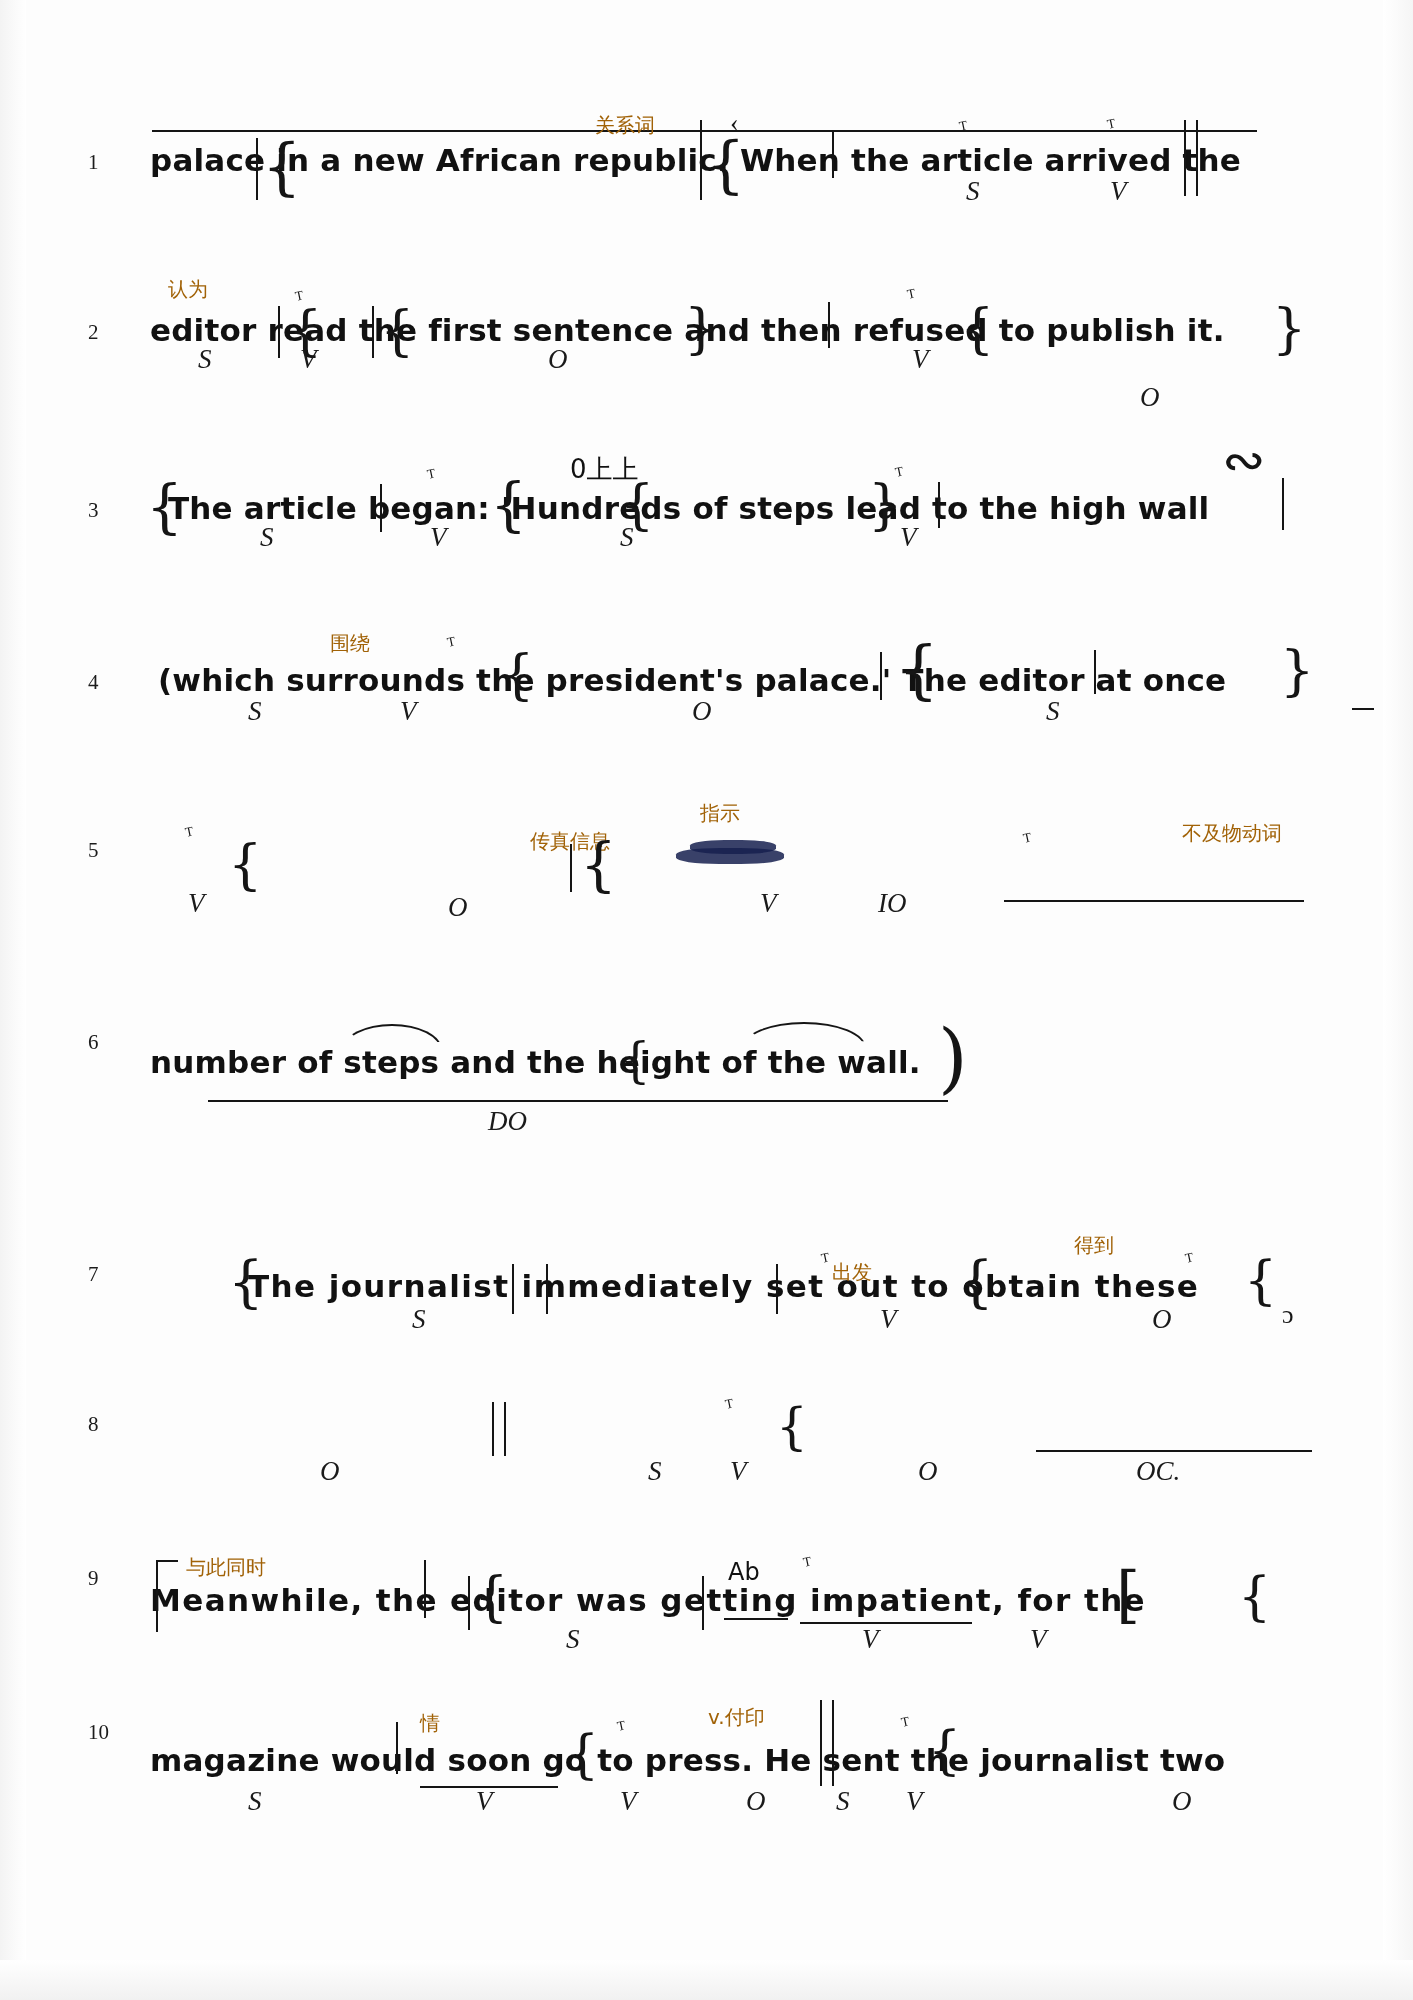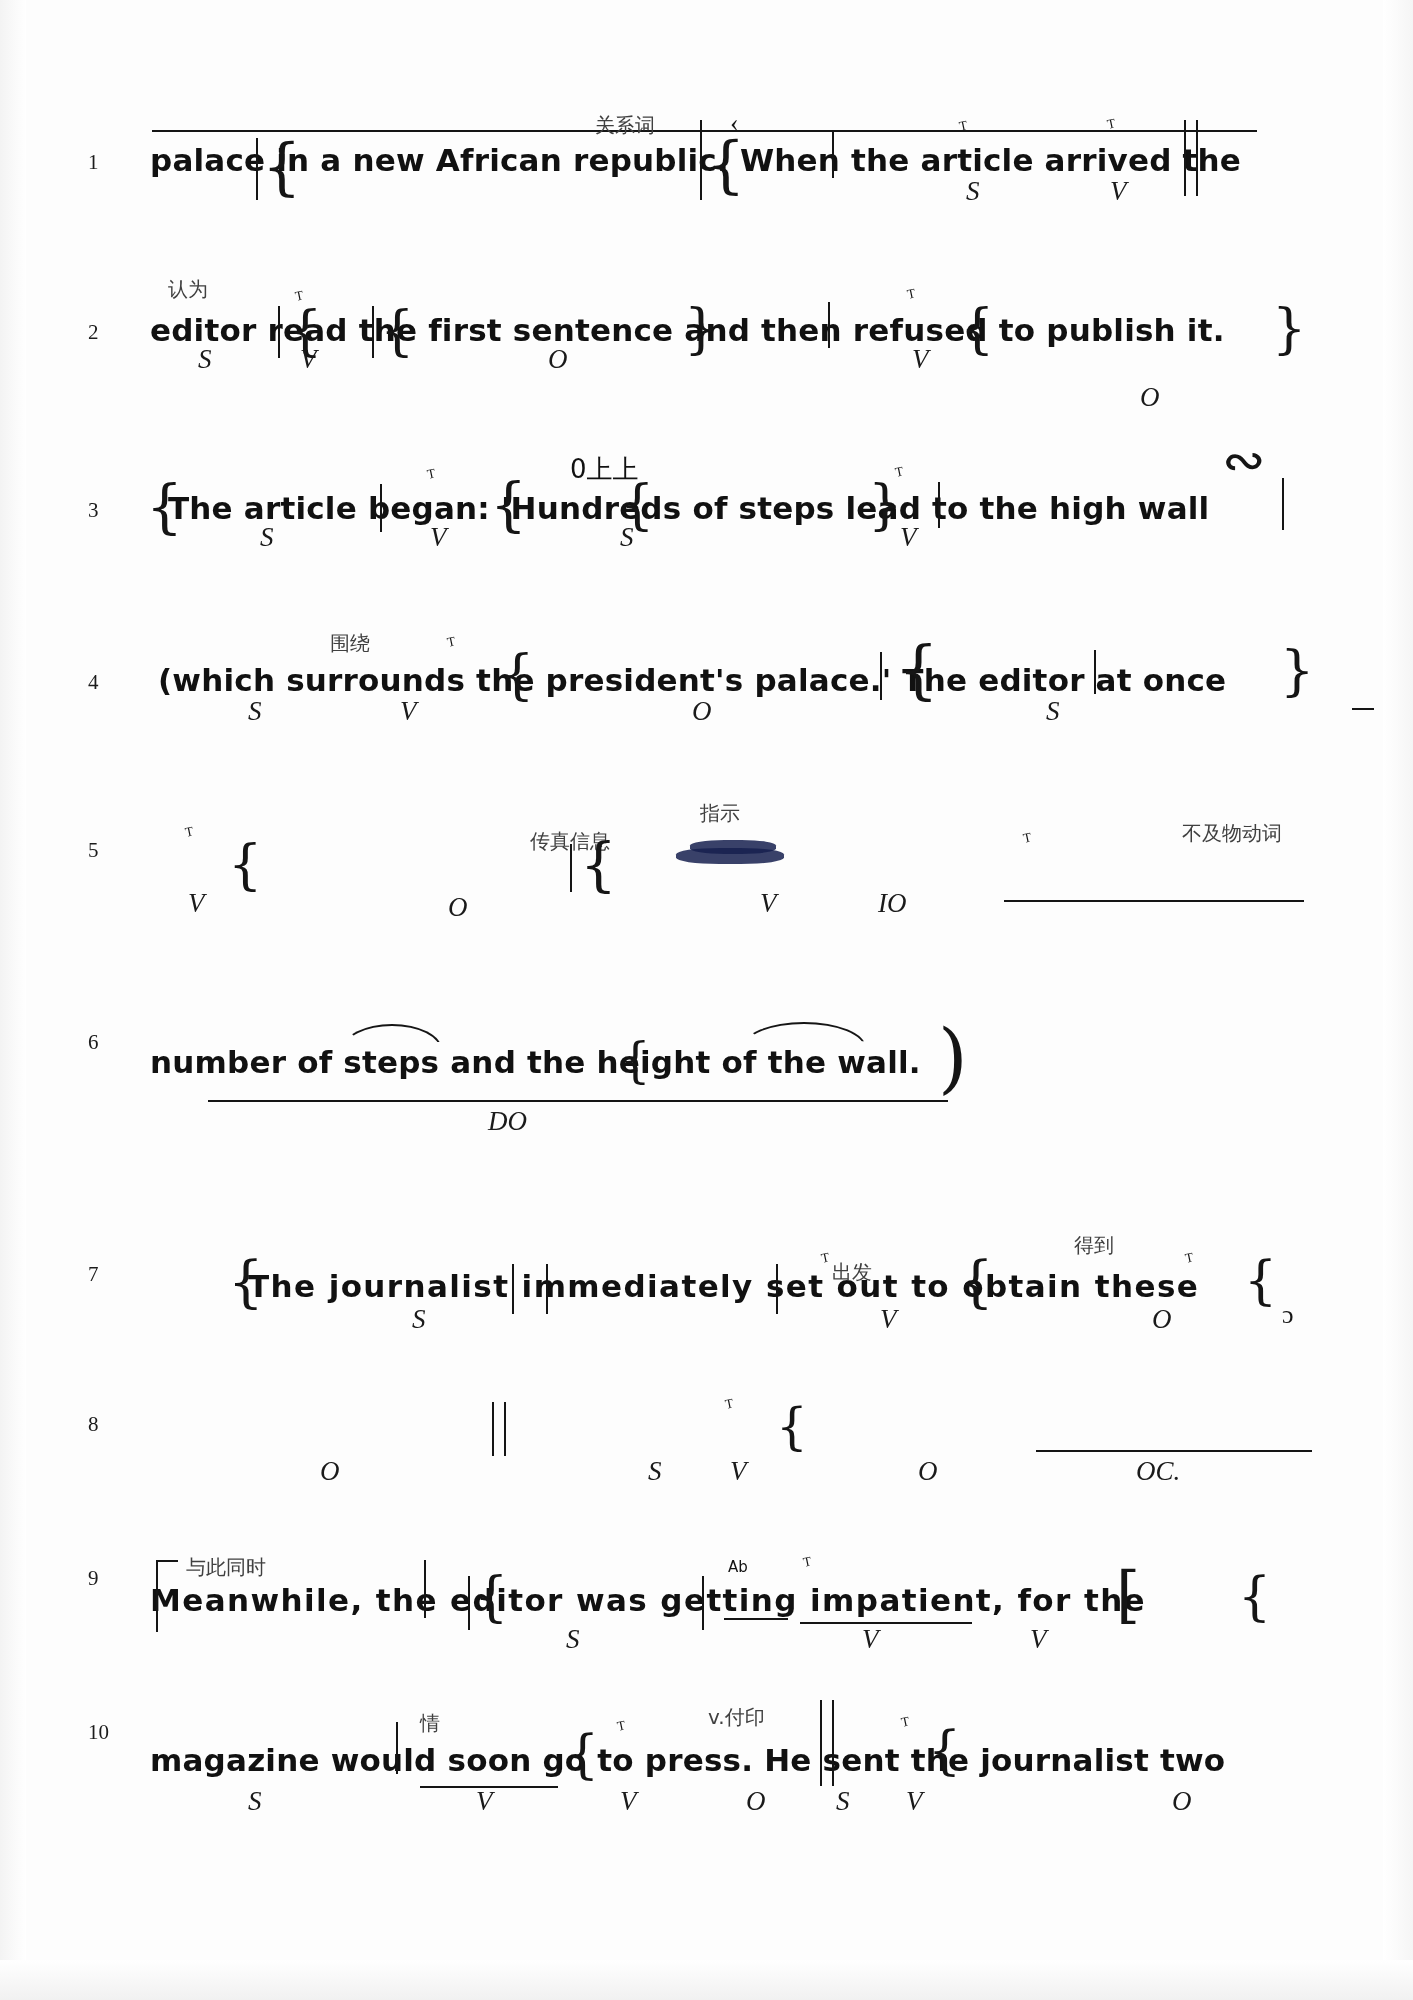--- a/index.html
+++ b/index.html
@@ -69,21 +69,21 @@
     position: absolute;
     font-family: "Liberation Serif", serif;
     font-style: italic;
     font-size: 27px;
     color: #1a1a1a;
   }
   .ann-cn {
     position: absolute;
     font-family: "DejaVu Sans", sans-serif;
     font-size: 20px;
-    color: #404040;
+    color: #a16207;
     white-space: nowrap;
   }
   .ann-mark {
     position: absolute;
     font-family: "Liberation Serif", serif;
     font-size: 26px;
     color: #151515;
   }
 
   .hline {
@@ -315,21 +315,21 @@
     <div class="vbar" style="left:156px;top:24px;height:72px;"></div>
     <div class="vbar" style="left:424px;top:24px;height:58px;"></div>
     <div class="vbar" style="left:468px;top:40px;height:54px;"></div>
     <div class="brace" style="left:474px;top:34px;font-size:54px;">{</div>
     <div class="vbar" style="left:702px;top:40px;height:54px;"></div>
     <div class="ann-label" style="left:566px;top:88px;">S</div>
     <div class="uline" style="left:724px;top:82px;width:64px;"></div>
     <div class="uline" style="left:800px;top:86px;width:172px;"></div>
     <div class="ann-label" style="left:862px;top:88px;">V</div>
     <div class="ann-label" style="left:1030px;top:88px;">V</div>
-    <div class="scribble-dark" style="left:728px;top:22px;font-size:15px;">Ab</div>
+    <div class="scribble-dark" style="left:728px;top:22px;font-size:24px;">Ab</div>
     <div class="accent" style="left:804px;top:16px;">ᵀ</div>
     <div class="brace" style="left:1116px;top:28px;font-size:62px;">[</div>
     <div class="brace" style="left:1238px;top:34px;font-size:52px;">{</div>
   </div>
 
   <div class="line-row" style="top:1690px;">
     <div class="line-num">10</div>
     <div class="line-text" style="top:52px;">magazine would soon go to press. He sent the journalist two</div>
 
     <div class="ann-cn" style="left:420px;top:20px;">情</div>

